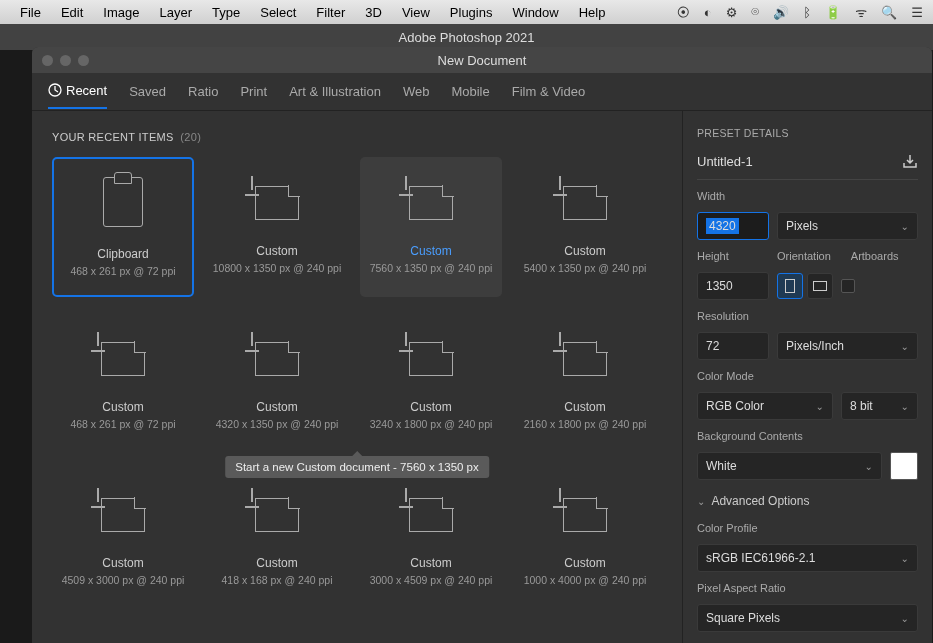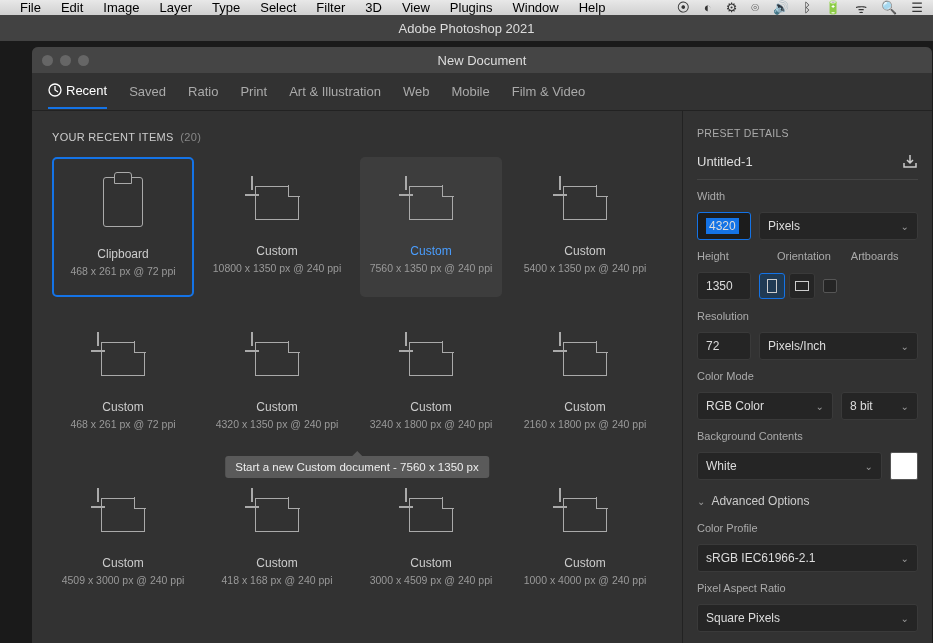--- a/index.html
+++ b/index.html
@@ -1,17 +1,17 @@
 <!DOCTYPE html>
 <html><head>
 <meta charset="utf-8">
 <style>
 *{margin:0;padding:0;box-sizing:border-box;font-family:-apple-system,BlinkMacSystemFont,"Segoe UI",sans-serif}
 body{width:933px;height:643px;background:#1a1a1a;overflow:hidden;color:#ccc;font-size:12px}
-.mac-menubar{height:15px;background:linear-gradient(#e8e8e8,#d0d0d0);display:flex;align-items:center;padding:0 10px;color:#000;font-size:13px}
+.mac-menubar{height:24px;background:linear-gradient(#e8e8e8,#d0d0d0);display:flex;align-items:center;padding:0 10px;color:#000;font-size:13px}
 .mac-menubar .menu-item{padding:0 10px;cursor:default}
 .mac-menubar .tray{margin-left:auto;display:flex;gap:14px;align-items:center;color:#333}
 .app-titlebar{height:26px;background:#424242;display:flex;align-items:center;justify-content:center;color:#ddd;font-size:13px}
 .dialog{position:absolute;left:32px;top:47px;right:1px;bottom:0;background:#323232;border-radius:6px 6px 0 0;display:flex;flex-direction:column}
 .dialog-header{height:26px;background:#454545;border-radius:6px 6px 0 0;display:flex;align-items:center;position:relative}
 .traffic{position:absolute;left:10px;display:flex;gap:7px}
 .traffic span{width:11px;height:11px;border-radius:50%;background:#666}
 .dialog-title{margin:0 auto;font-size:13px;font-weight:400;color:#ddd}
 .tabs{height:38px;display:flex;align-items:center;padding:0 16px;gap:22px;border-bottom:1px solid #222}
 .tab{color:#aaa;font-size:13px;cursor:pointer;padding:9px 0}
@@ -42,21 +42,21 @@
 .search-row{height:54px;background:#2a2a2a;margin:12px 0 0 0;border-radius:4px;display:flex;align-items:center;padding:0 20px;gap:14px}
 .search-input{flex:1;background:transparent;border:none;border-bottom:1px solid #555;color:#999;font-size:13px;font-style:italic;padding:6px 2px;outline:none}
 .go-btn{border:1px solid #888;background:transparent;color:#ddd;padding:6px 22px;border-radius:18px;font-size:13px;cursor:pointer}
 .right{width:250px;border-left:1px solid #222;padding:16px 14px;display:flex;flex-direction:column;gap:10px}
 .panel-title{font-size:10.5px;color:#aaa;letter-spacing:.3px}
 .doc-name-row{display:flex;align-items:center;justify-content:space-between;border-bottom:1px solid #444;padding:4px 0 10px 0}
 .doc-name{font-size:13px;color:#ddd}
 .label{font-size:11px;color:#aaa}
 .row{display:flex;gap:8px;align-items:center}
 .input,.select{background:#252525;border:1px solid #3a3a3a;color:#ddd;font-size:12px;padding:6px 8px;border-radius:3px;outline:none}
-.input{width:54px;text-align:left}
+.input{width:72px;text-align:left}
 .input.active{border-color:#1473e6;background:#1c1c1c}
 .input.active span{background:#1473e6;padding:1px 3px}
 .select{flex:1;display:flex;justify-content:space-between;align-items:center;cursor:pointer}
 .chev{font-size:10px;color:#999}
 .orient-group{display:flex;gap:4px}
 .orient-btn{width:26px;height:26px;background:#252525;border:1px solid #3a3a3a;border-radius:3px;display:flex;align-items:center;justify-content:center;cursor:pointer}
 .orient-btn.active{border-color:#1473e6;background:#1f3a54}
 .orient-glyph{border:1.5px solid #ccc}
 .orient-glyph.port{width:10px;height:14px}
 .orient-glyph.land{width:14px;height:10px}

